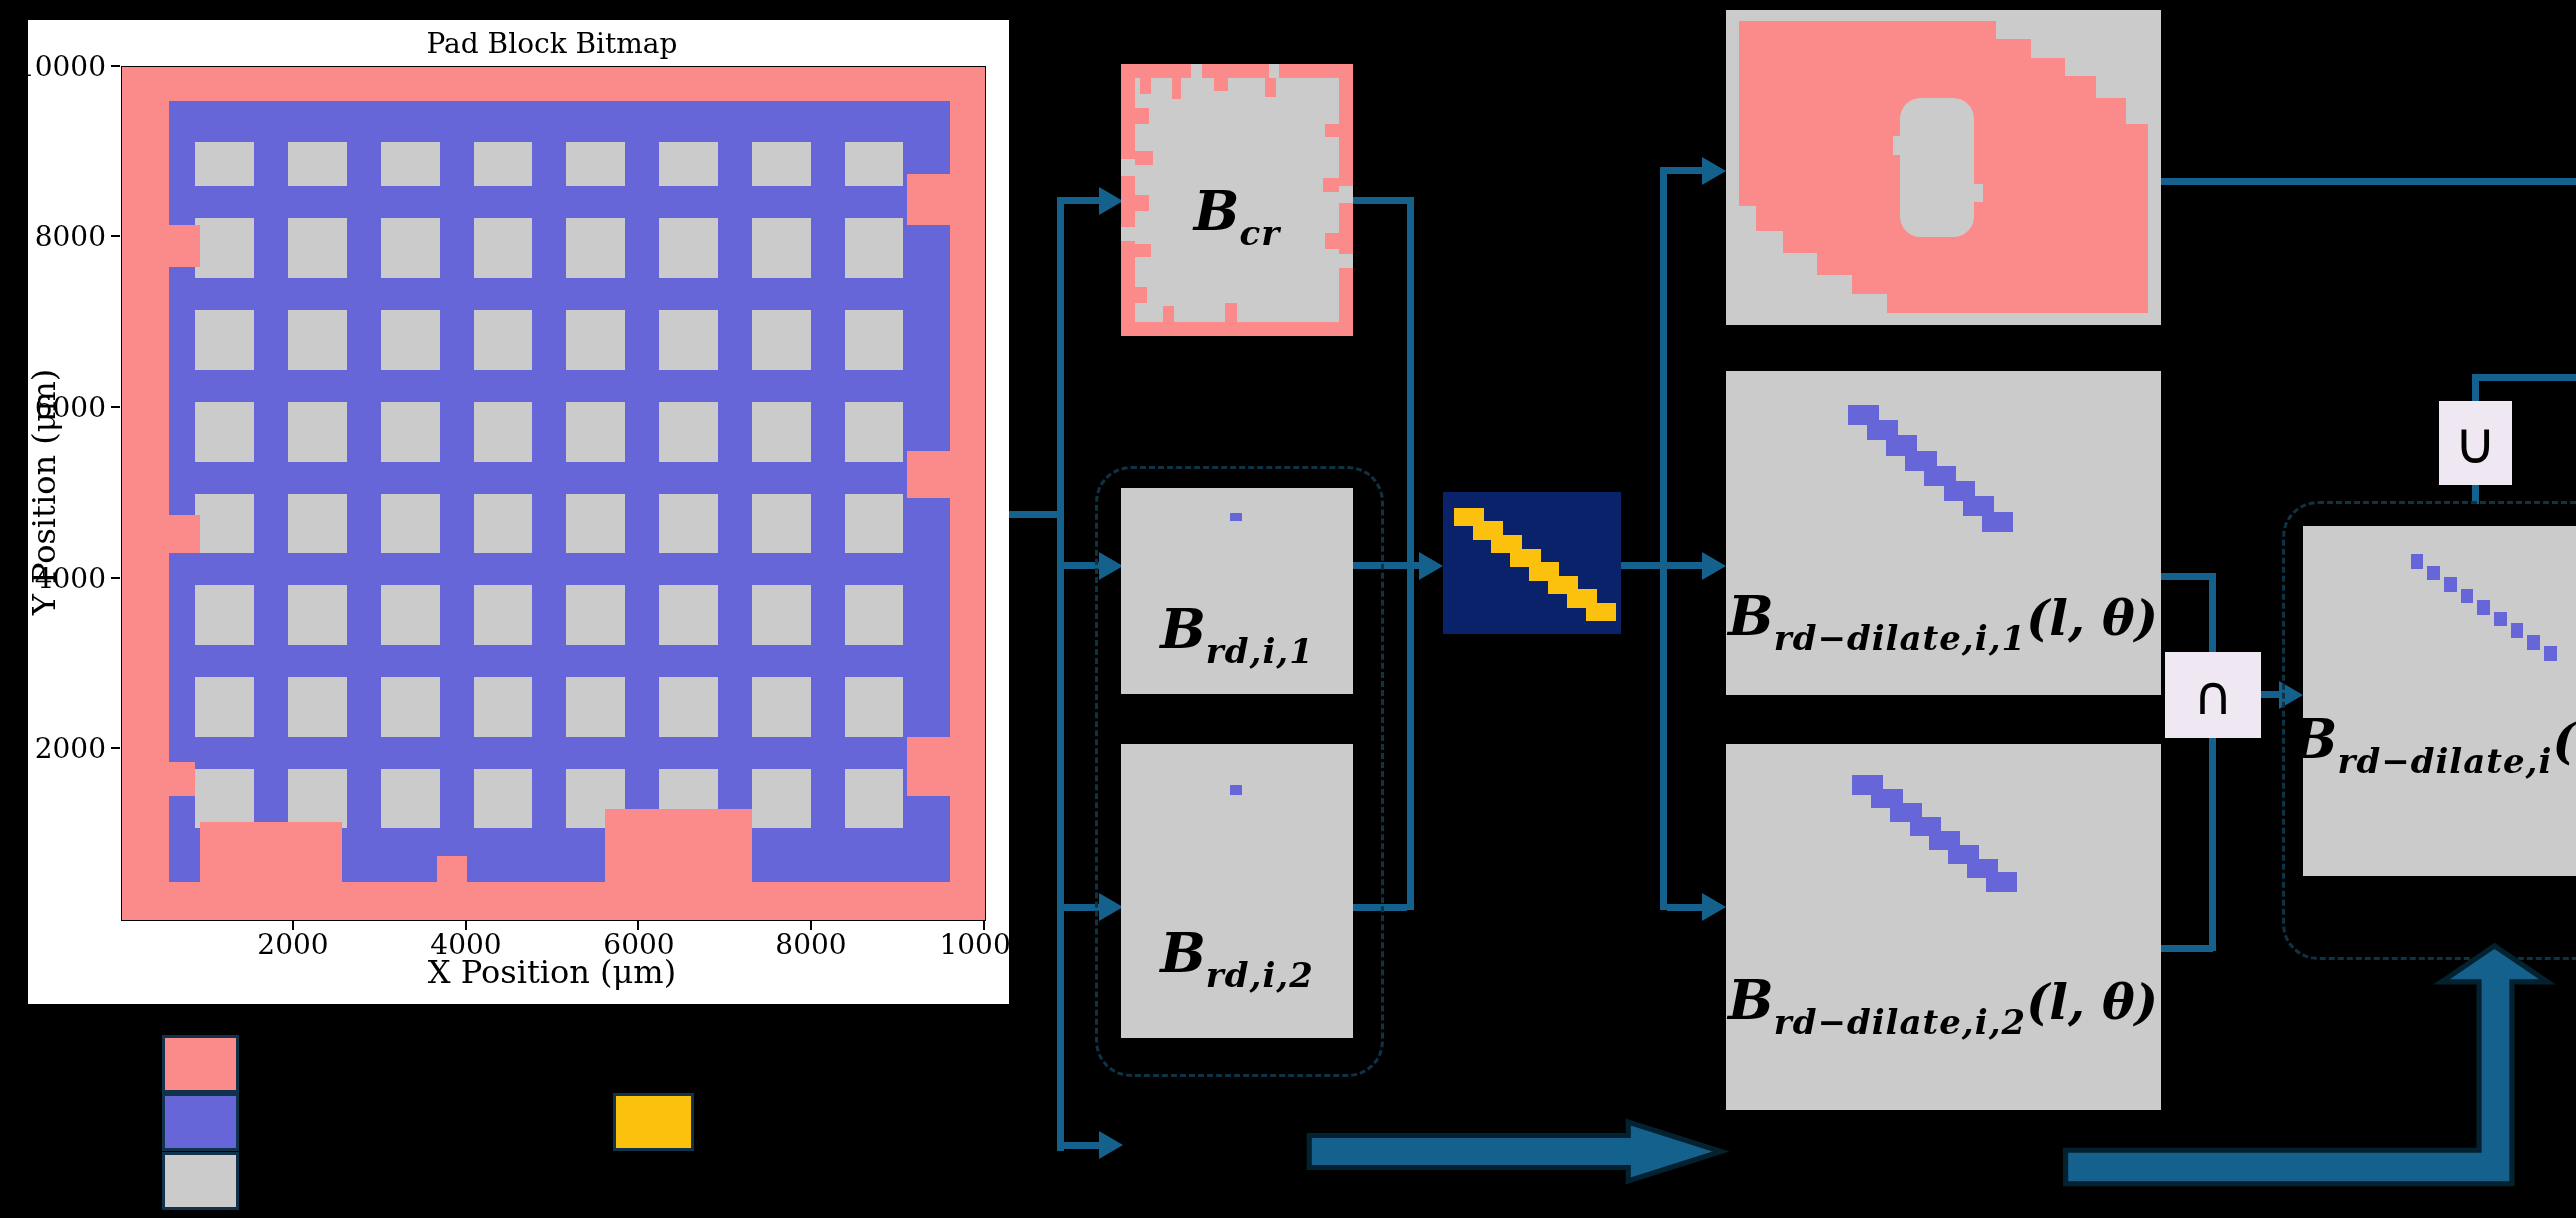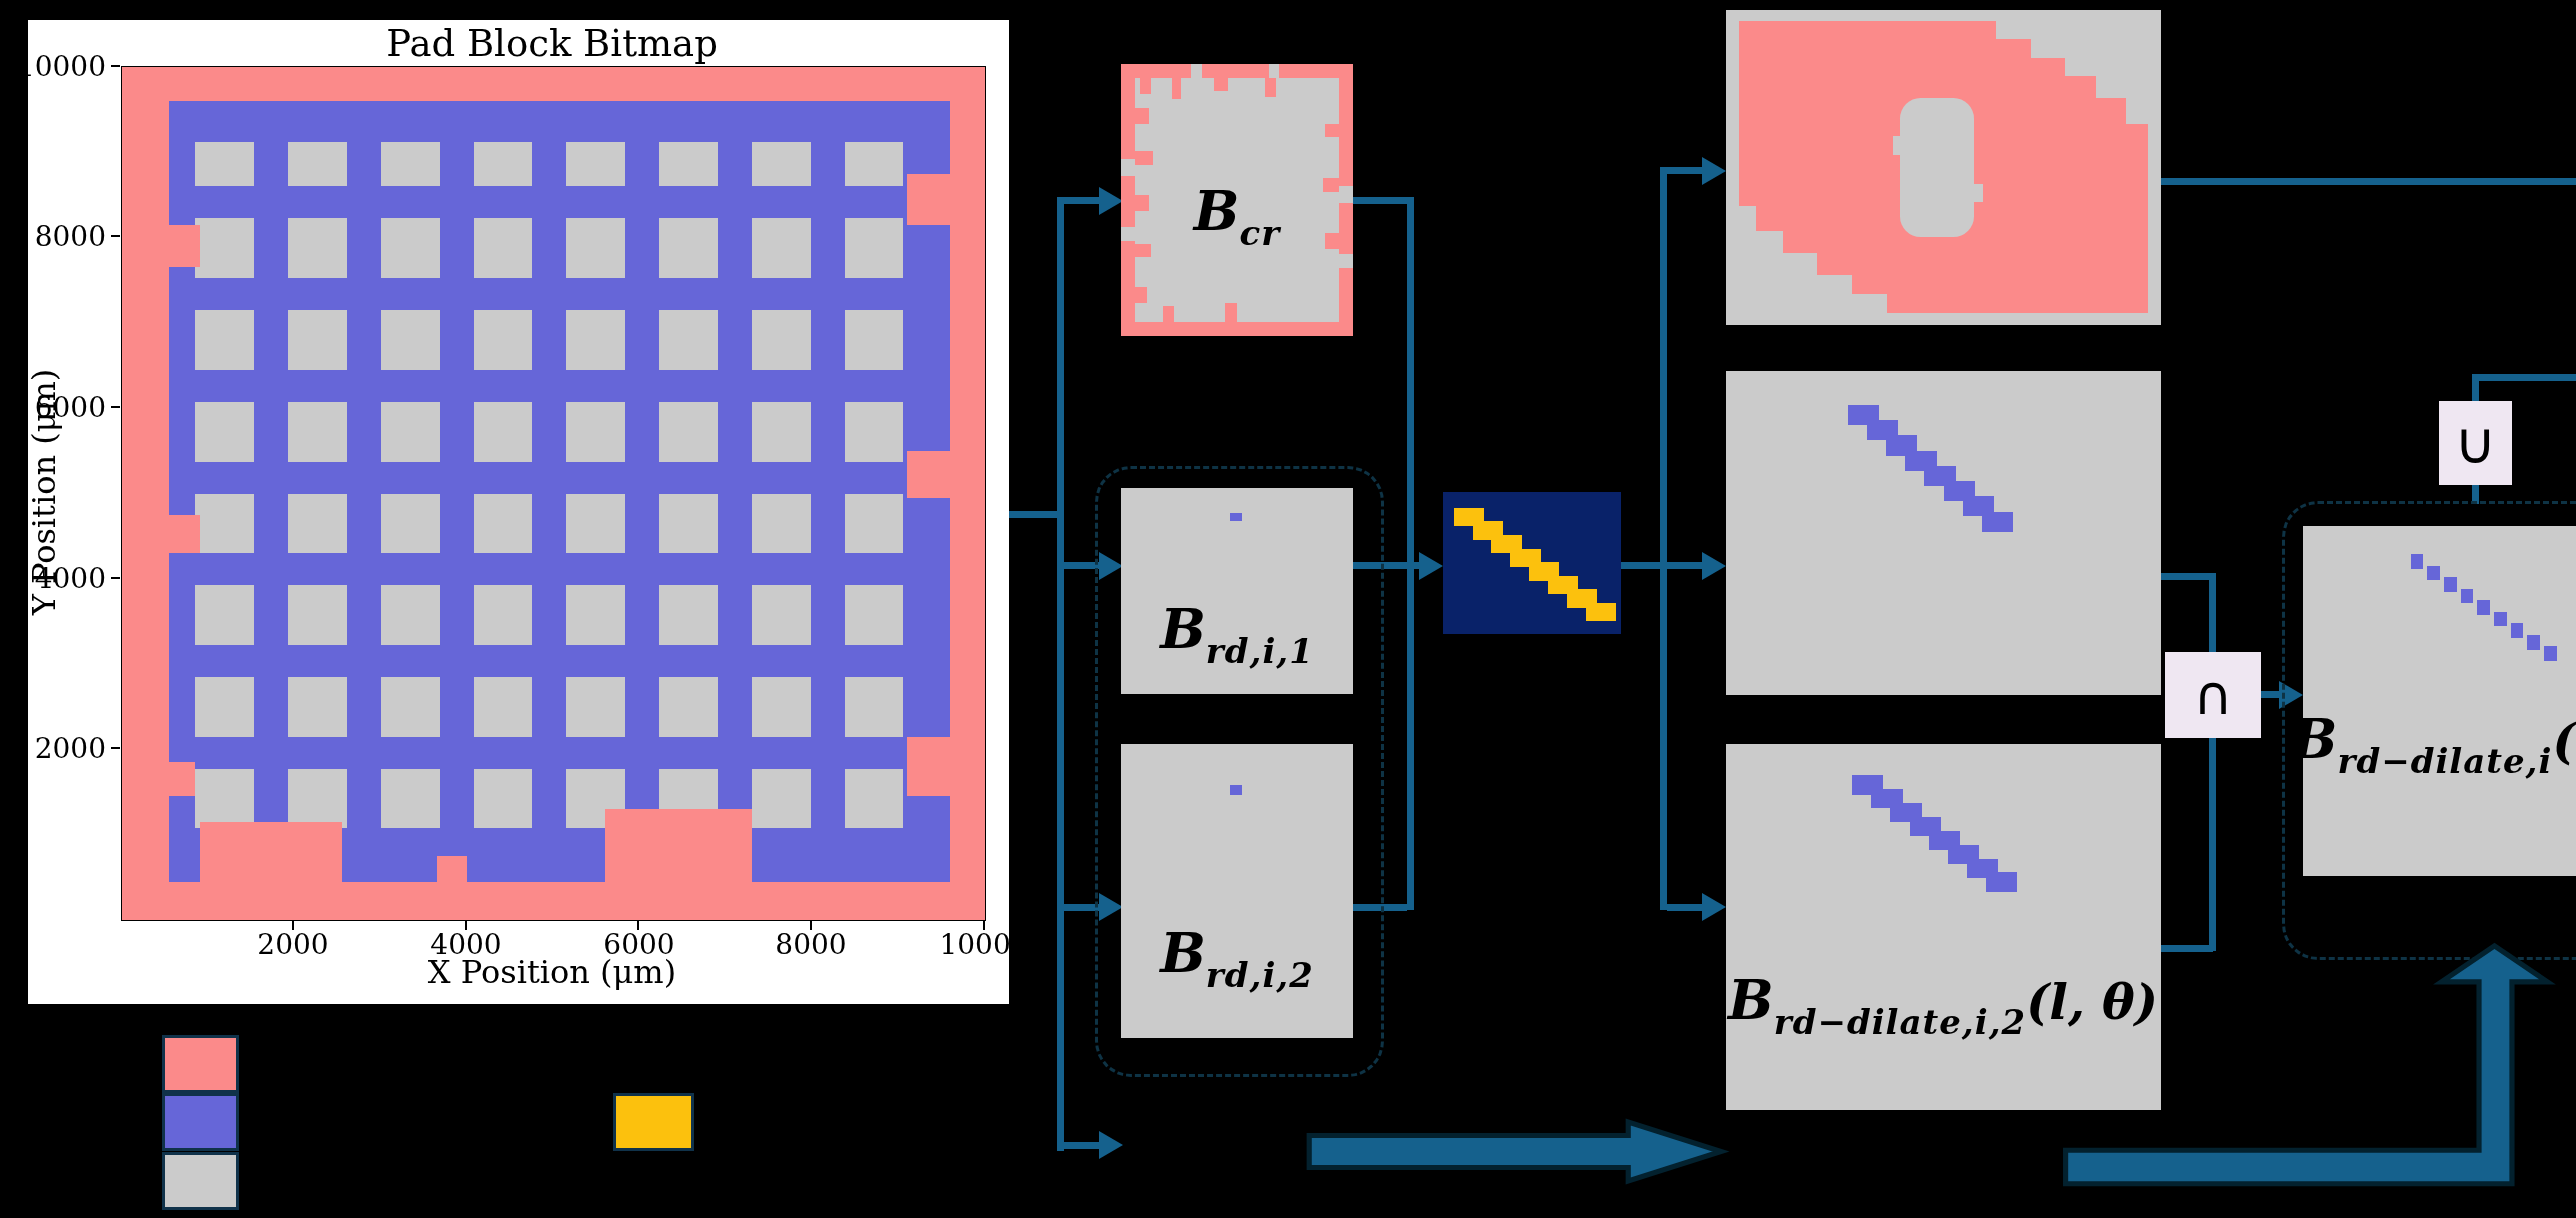--- a/index.html
+++ b/index.html
@@ -25,21 +25,21 @@
         background:#fb8a8a;overflow:hidden;}
   .pix{position:absolute;}
   .stairbox{position:absolute;overflow:hidden;}
 </style>
 </head>
 <body>
 
 <div id="root">
 
   <div id="panel">
-    <div class="abs" style="left:524px;top:23px;transform:translate(-50%,-50%);font-size:37px;color:#000;">Pad Block Bitmap</div>
+    <div class="abs" style="left:524px;top:23px;transform:translate(-50%,-50%);font-size:28px;color:#000;">Pad Block Bitmap</div>
     <div id="axes">
       <div id="bitmap" class="abs" style="left:0;top:0;width:100%;height:100%;">
           <div style="position: absolute; left: 5.5%; top: 4%; width: 90.5%; height: 91.5%; background: rgb(102, 102, 216);"></div>
           <div style="position: absolute; left: 8.5%; top: 82.25%; width: 6.8%; height: 7%; background: rgb(203, 203, 203);"></div>
           <div style="position: absolute; left: 8.5%; top: 71.5%; width: 6.8%; height: 7%; background: rgb(203, 203, 203);"></div>
           <div style="position: absolute; left: 8.5%; top: 60.75%; width: 6.8%; height: 7%; background: rgb(203, 203, 203);"></div>
           <div style="position: absolute; left: 8.5%; top: 50%; width: 6.8%; height: 7%; background: rgb(203, 203, 203);"></div>
           <div style="position: absolute; left: 8.5%; top: 39.25%; width: 6.8%; height: 7%; background: rgb(203, 203, 203);"></div>
           <div style="position: absolute; left: 8.5%; top: 28.5%; width: 6.8%; height: 7%; background: rgb(203, 203, 203);"></div>
           <div style="position: absolute; left: 8.5%; top: 17.75%; width: 6.8%; height: 7%; background: rgb(203, 203, 203);"></div>
@@ -254,20 +254,23 @@
   <div class="box-gray stairbox" id="brdd1box" style="left:1726px;top:371px;width:435px;height:324px;">
       <div style="position: absolute; left: 28%; top: 10.5%; width: 7.2%; height: 6.2%; background: rgb(102, 102, 216);"></div>
       <div style="position: absolute; left: 32.4%; top: 15.2%; width: 7.2%; height: 6.2%; background: rgb(102, 102, 216);"></div>
       <div style="position: absolute; left: 36.8%; top: 19.9%; width: 7.2%; height: 6.2%; background: rgb(102, 102, 216);"></div>
       <div style="position: absolute; left: 41.2%; top: 24.6%; width: 7.2%; height: 6.2%; background: rgb(102, 102, 216);"></div>
       <div style="position: absolute; left: 45.6%; top: 29.3%; width: 7.2%; height: 6.2%; background: rgb(102, 102, 216);"></div>
       <div style="position: absolute; left: 50%; top: 34%; width: 7.2%; height: 6.2%; background: rgb(102, 102, 216);"></div>
       <div style="position: absolute; left: 54.4%; top: 38.7%; width: 7.2%; height: 6.2%; background: rgb(102, 102, 216);"></div>
       <div style="position: absolute; left: 58.8%; top: 43.4%; width: 7.2%; height: 6.2%; background: rgb(102, 102, 216);"></div>
     </div>
+  <div class="nlabel" style="left:1943px;top:621px;">
+    <span class="mn">B</span><sub class="sb">rd−dilate,i,1</sub><span class="ar">(l, θ)</span>
+  </div>
 
   <div class="box-gray stairbox" id="brdd2box" style="left:1726px;top:744px;width:435px;height:366px;">
       <div style="position: absolute; left: 29%; top: 8.5%; width: 7.2%; height: 5.3%; background: rgb(102, 102, 216);"></div>
       <div style="position: absolute; left: 33.4%; top: 12.3%; width: 7.2%; height: 5.3%; background: rgb(102, 102, 216);"></div>
       <div style="position: absolute; left: 37.8%; top: 16.1%; width: 7.2%; height: 5.3%; background: rgb(102, 102, 216);"></div>
       <div style="position: absolute; left: 42.2%; top: 19.9%; width: 7.2%; height: 5.3%; background: rgb(102, 102, 216);"></div>
       <div style="position: absolute; left: 46.6%; top: 23.7%; width: 7.2%; height: 5.3%; background: rgb(102, 102, 216);"></div>
       <div style="position: absolute; left: 51%; top: 27.5%; width: 7.2%; height: 5.3%; background: rgb(102, 102, 216);"></div>
       <div style="position: absolute; left: 55.4%; top: 31.3%; width: 7.2%; height: 5.3%; background: rgb(102, 102, 216);"></div>
       <div style="position: absolute; left: 59.8%; top: 35.1%; width: 7.2%; height: 5.3%; background: rgb(102, 102, 216);"></div>

